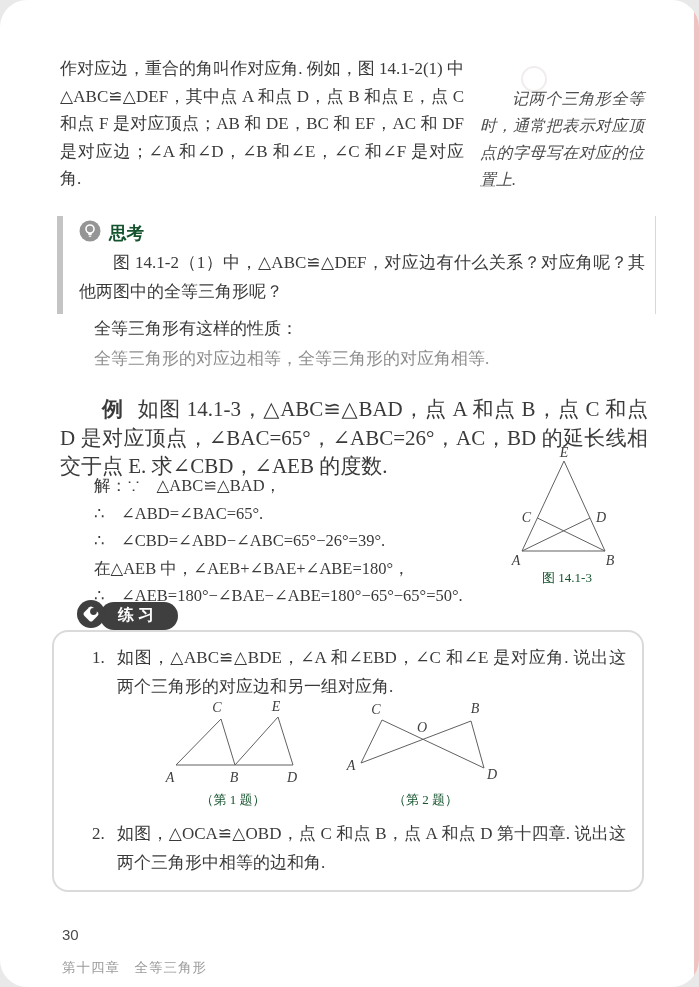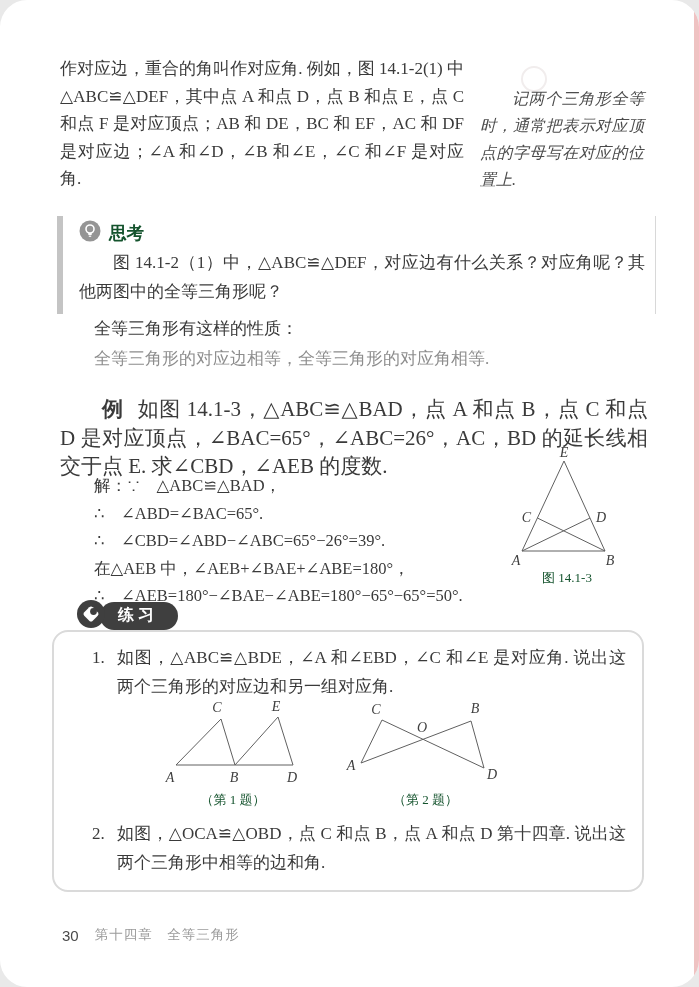--- a/index.html
+++ b/index.html
@@ -46,21 +46,21 @@
     letter-spacing:4px;padding:3px 20px 4px 18px;border-radius:14px;margin-left:-6px;
     font-family:"Liberation Sans","DejaVu Sans",sans-serif;}
   .badge-icon{position:relative;z-index:2;}
   .problem{position:absolute;left:92px;width:534px;display:flex;
     font-size:17px;line-height:28.5px;}
   .problem-num{width:25px;flex:none;}
   .problem-text{text-align:justify;}
   .problem-1{top:644px;}
   .problem-2{top:820px;}
   
-  .footer{position:absolute;left:62px;top:926px;display:flex;align-items:flex-end;gap:16px;}
+  .footer{position:absolute;left:62px;top:926px;display:flex;align-items:flex-start;gap:16px;flex-direction:column;}
   .footer-page{font-family:"Liberation Sans","DejaVu Sans",sans-serif;
     font-size:15px;color:#4a4a4a;}
   .footer-chapter{font-size:13.5px;color:#9b9b9b;letter-spacing:1px;}
 </style>
 </head>
 <body>
 
 <div class="page">
 
   <div class="pink-strip"></div>

